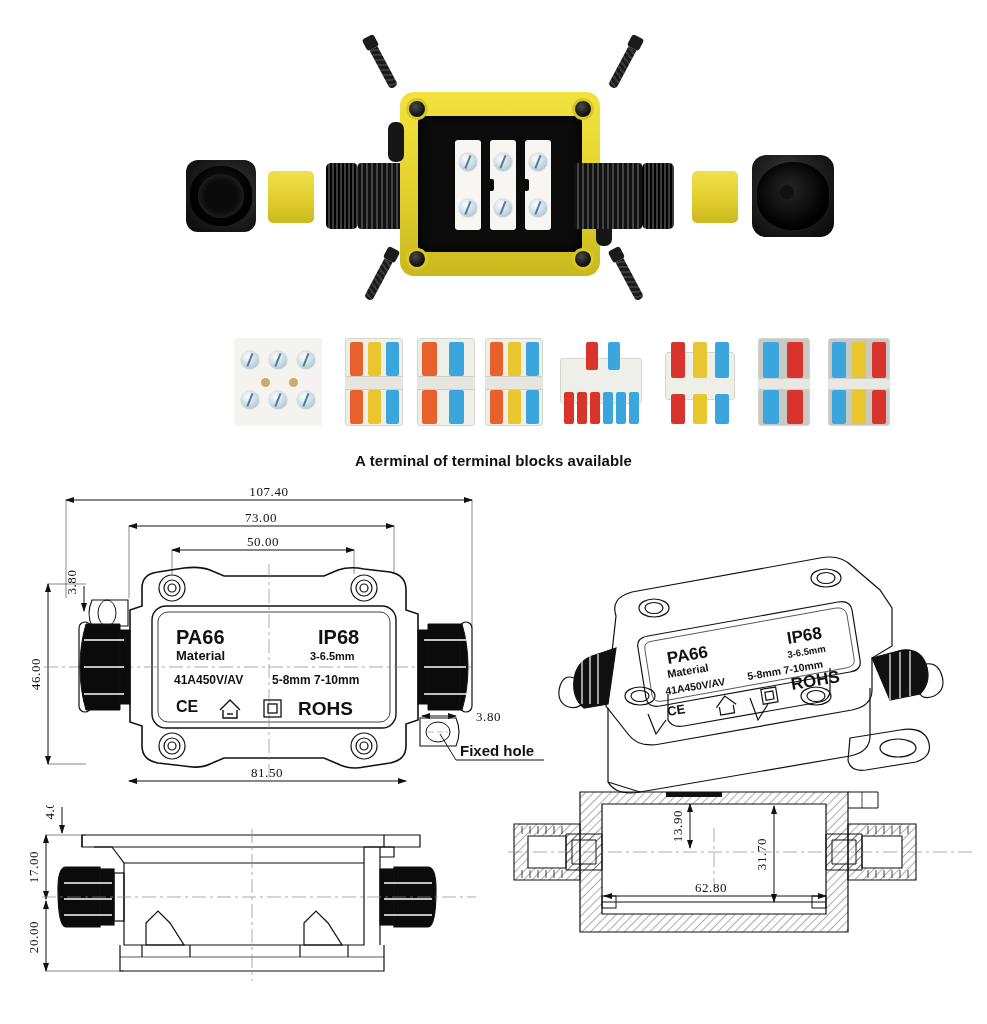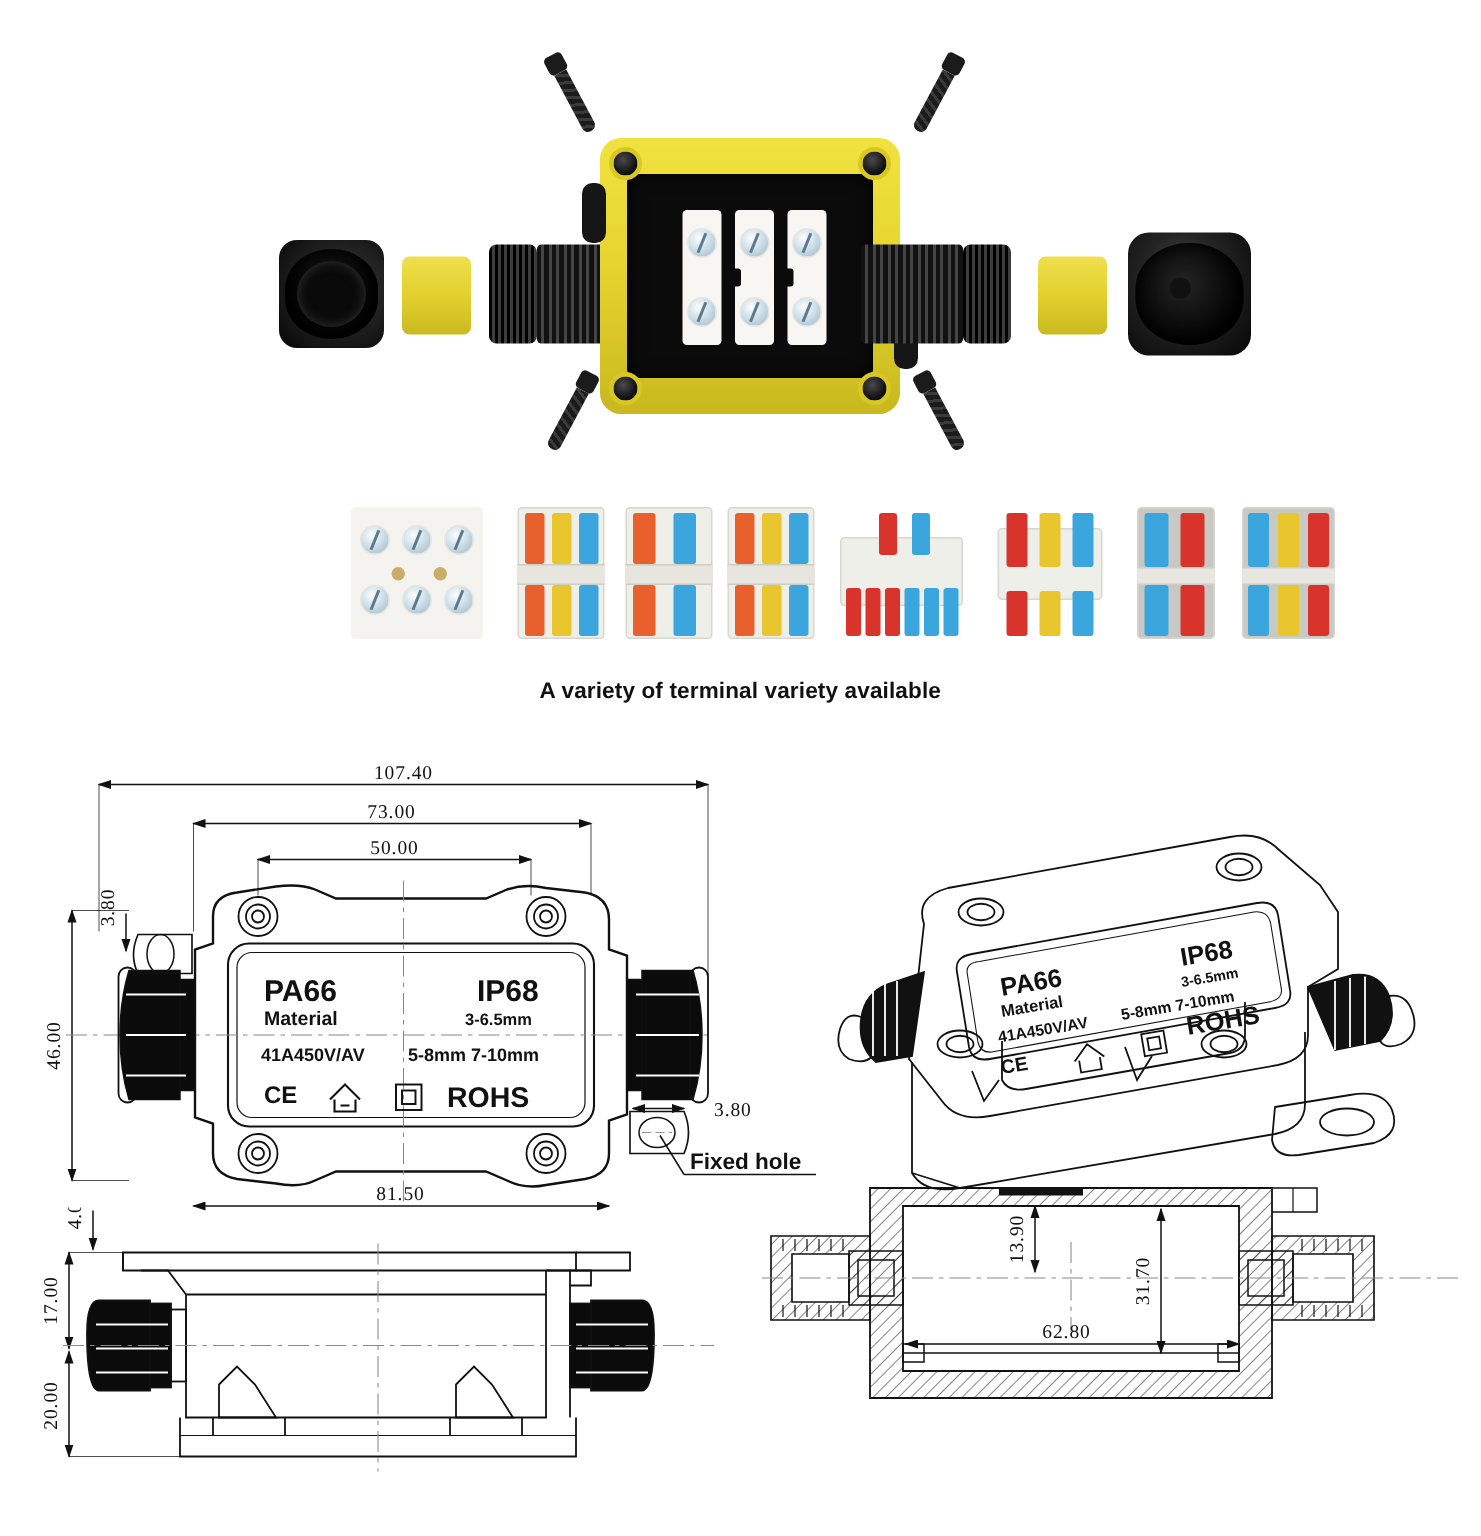--- a/index.html
+++ b/index.html
@@ -230,23 +230,23 @@
       <div class="lever" style="left:4px;top:4px;width:14px;height:36px;background:#3aa6dd;"></div>
       <div class="lever" style="left:24px;top:4px;width:14px;height:36px;background:#e9c52e;"></div>
       <div class="lever" style="left:44px;top:4px;width:14px;height:36px;background:#d9342b;"></div>
       <div class="tb-band" style="left:0;top:40px;width:62px;height:10px;background:#e8e7e1;"></div>
       <div class="lever" style="left:4px;top:52px;width:14px;height:34px;background:#3aa6dd;"></div>
       <div class="lever" style="left:24px;top:52px;width:14px;height:34px;background:#e9c52e;"></div>
       <div class="lever" style="left:44px;top:52px;width:14px;height:34px;background:#d9342b;"></div>
     </div>
   </div>
 
-  <div class="caption">A variety of terminal variety available</div>
-
-  <div class="dwg" style="left:24px;top:501px;">
+  <div class="caption">A terminal of terminal blocks available</div>
+
+  <div class="dwg" style="left:24px;top:478px;">
     <svg width="520" height="320" viewBox="0 0 520 320">
       <defs>
         <marker id="ar" markerWidth="9" markerHeight="9" refX="8" refY="3" orient="auto">
           <path d="M0,0 L9,3 L0,6 z" fill="#111"></path>
         </marker>
         <marker id="arL" markerWidth="9" markerHeight="9" refX="1" refY="3" orient="auto">
           <path d="M9,0 L0,3 L9,6 z" fill="#111"></path>
         </marker>
       </defs>
 

